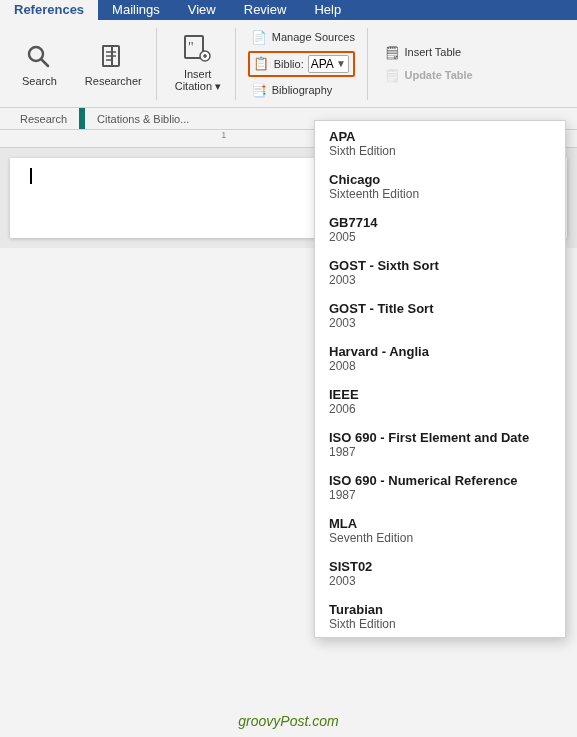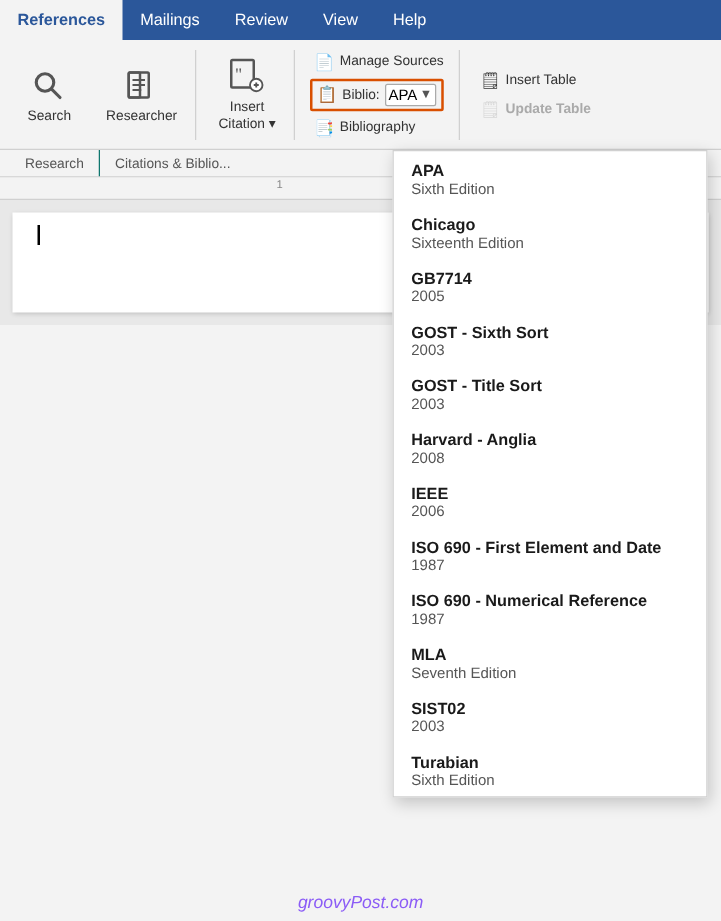--- a/index.html
+++ b/index.html
@@ -8,21 +8,21 @@
       width: 577px;
       height: 737px;
       overflow: hidden;
       background: #f3f3f3;
       position: relative;
     }
 
     
     .ribbon {
       background: #2b579a;
-      height: 32px;
+      height: 20px;
       display: flex;
       align-items: stretch;
     }
     .ribbon-tab {
       padding: 0 14px;
       color: white;
       font-size: 13px;
       display: flex;
       align-items: center;
       cursor: pointer;
@@ -130,21 +130,21 @@
       border-bottom: 1px solid #d0d0d0;
       padding: 0 8px;
       height: 22px;
     }
     .section-label {
       font-size: 11px;
       color: #555;
       padding: 0 12px;
       display: flex;
       align-items: center;
-      border-right: 1px solid #0f766e;
+      border-right: 6px solid #0f766e;
     }
     .section-label:last-child { border-right: none; }
 
     
     .ruler {
       height: 18px;
       background: #f3f3f3;
       border-bottom: 1px solid #d0d0d0;
       display: flex;
       align-items: center;
@@ -209,35 +209,35 @@
       font-weight: 400;
     }
 
     
     .watermark {
       position: absolute;
       bottom: 8px;
       left: 50%;
       transform: translateX(-50%);
       font-size: 14px;
-      color: #8b5cf6;
+      color: #4d7c0f;
       font-style: italic;
       white-space: nowrap;
       z-index: 5;
     }
   </style>
 </head>
 <body>
 
 <div class="ribbon">
 
 <div class="ribbon-tab active">References</div>
     <div class="ribbon-tab">Mailings</div>
+    <div class="ribbon-tab">View</div>
     <div class="ribbon-tab">Review</div>
-    <div class="ribbon-tab">View</div>
     <div class="ribbon-tab">Help</div>
   </div>
 
 <div class="toolbar">
 
   <div class="toolbar-group">
     <div style="display:flex; gap:16px;">
       <div class="tool-btn">
         <div class="tool-icon">
           <svg width="28" height="28" viewBox="0 0 28 28">

